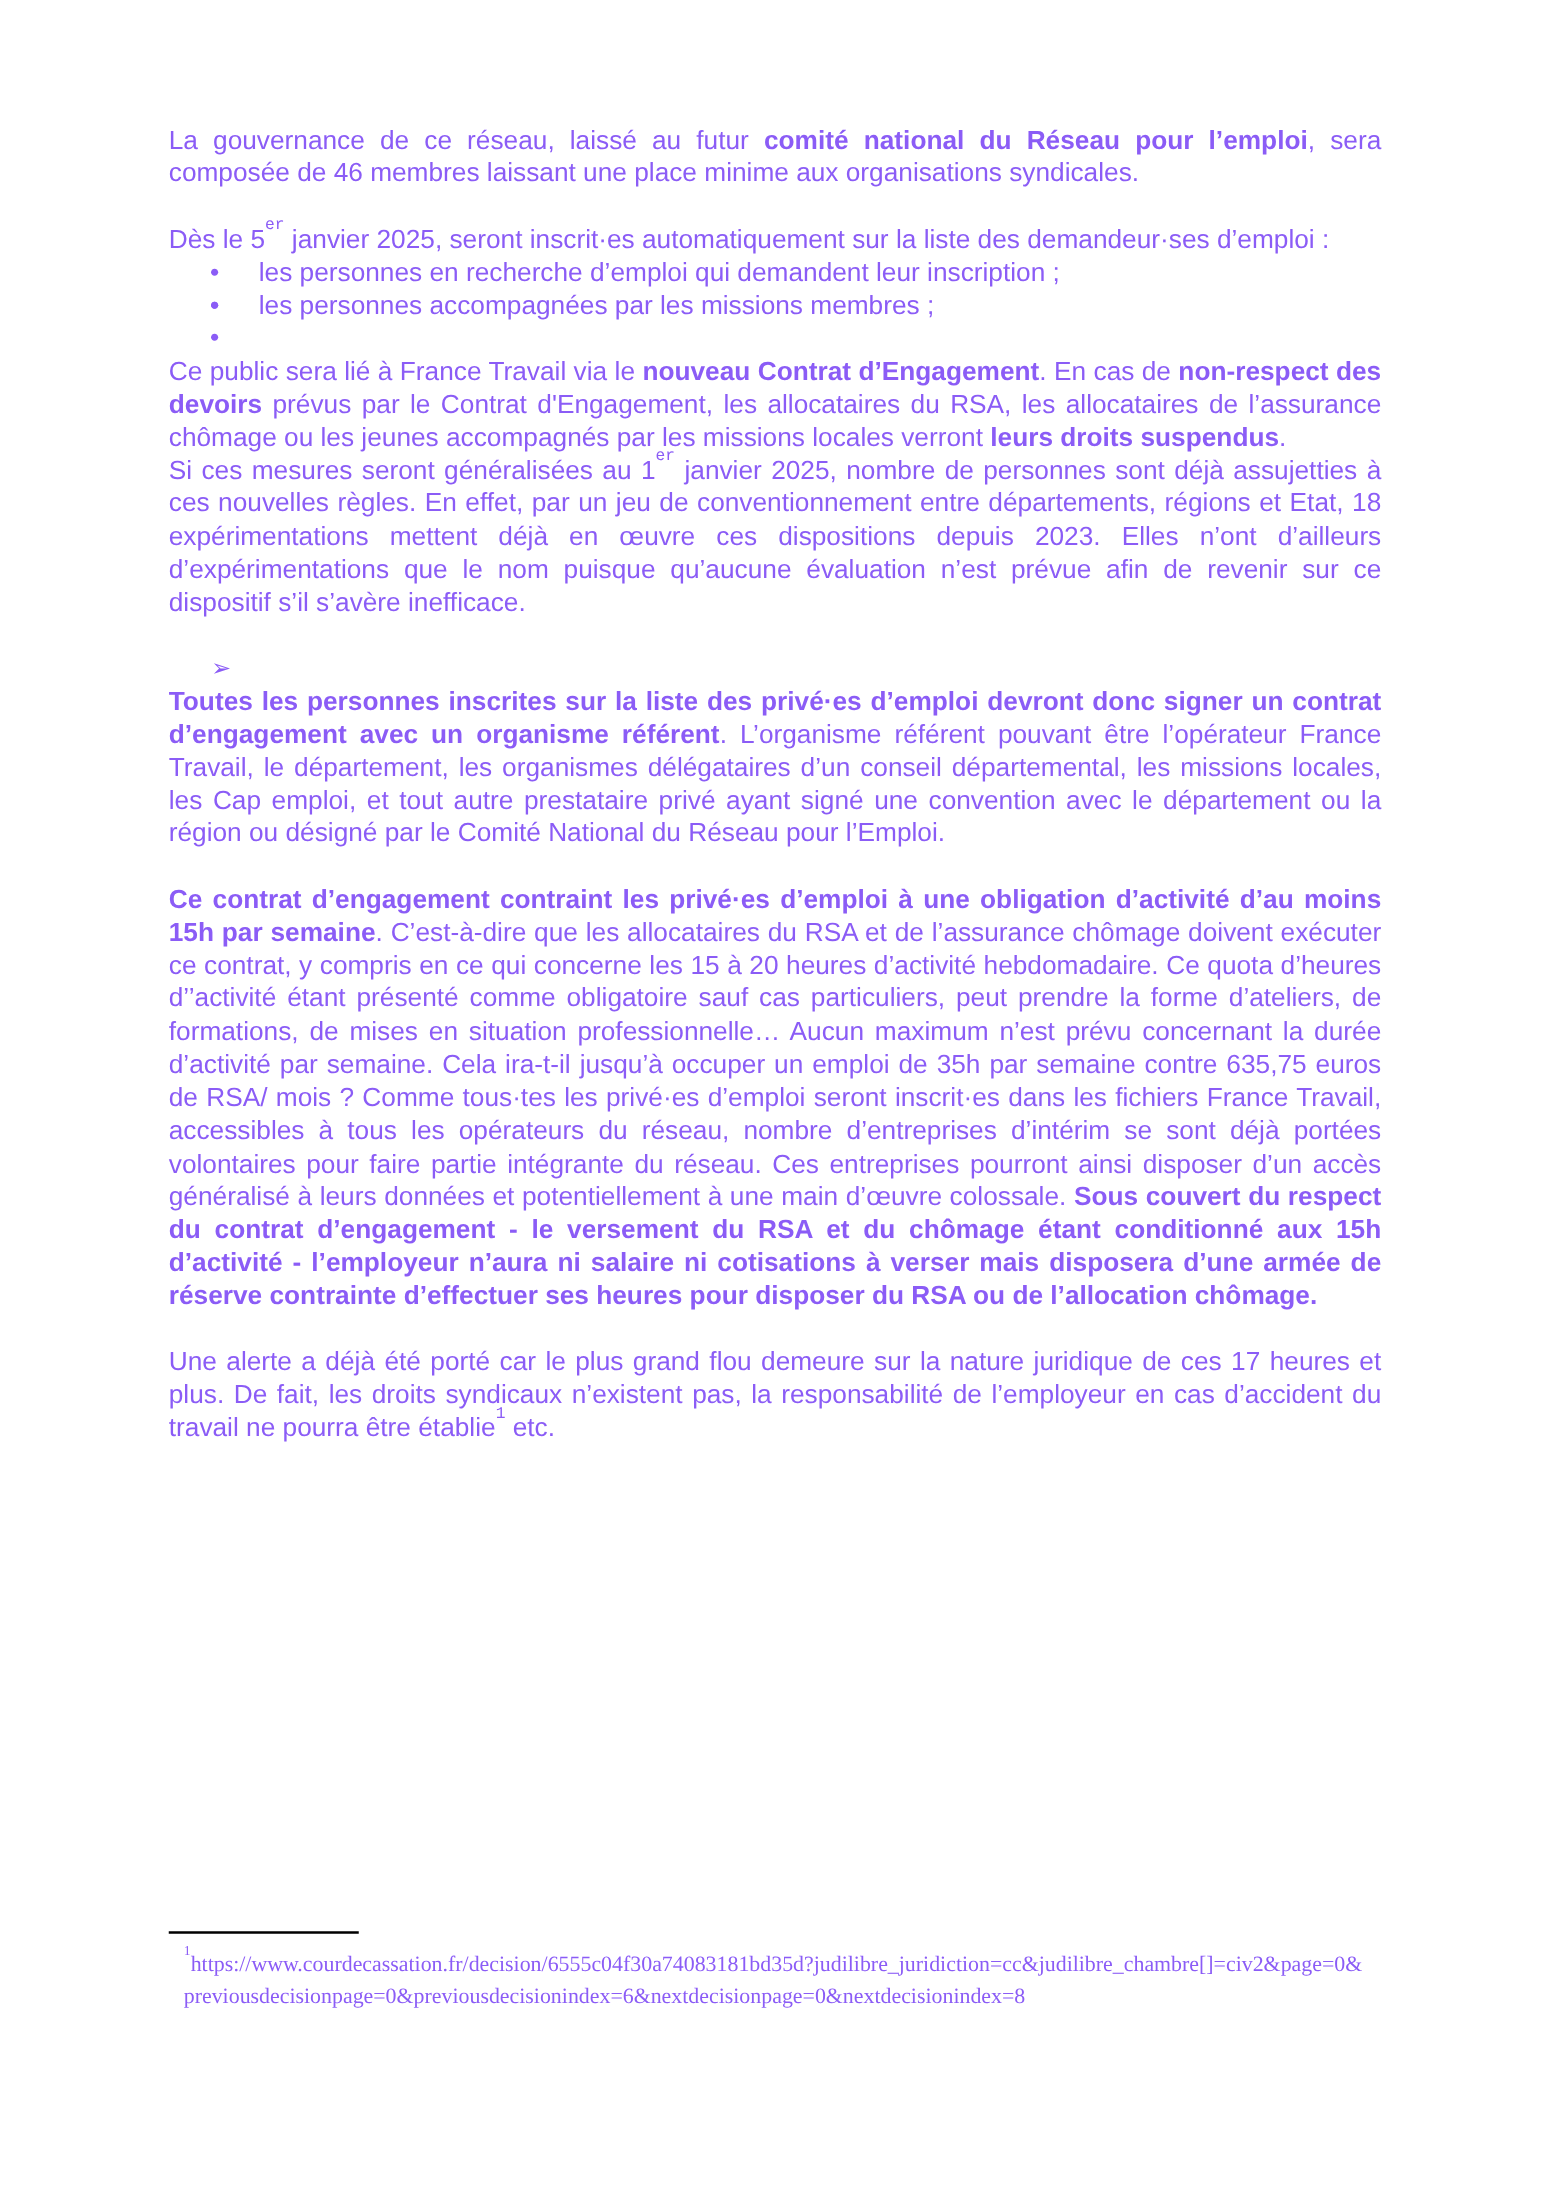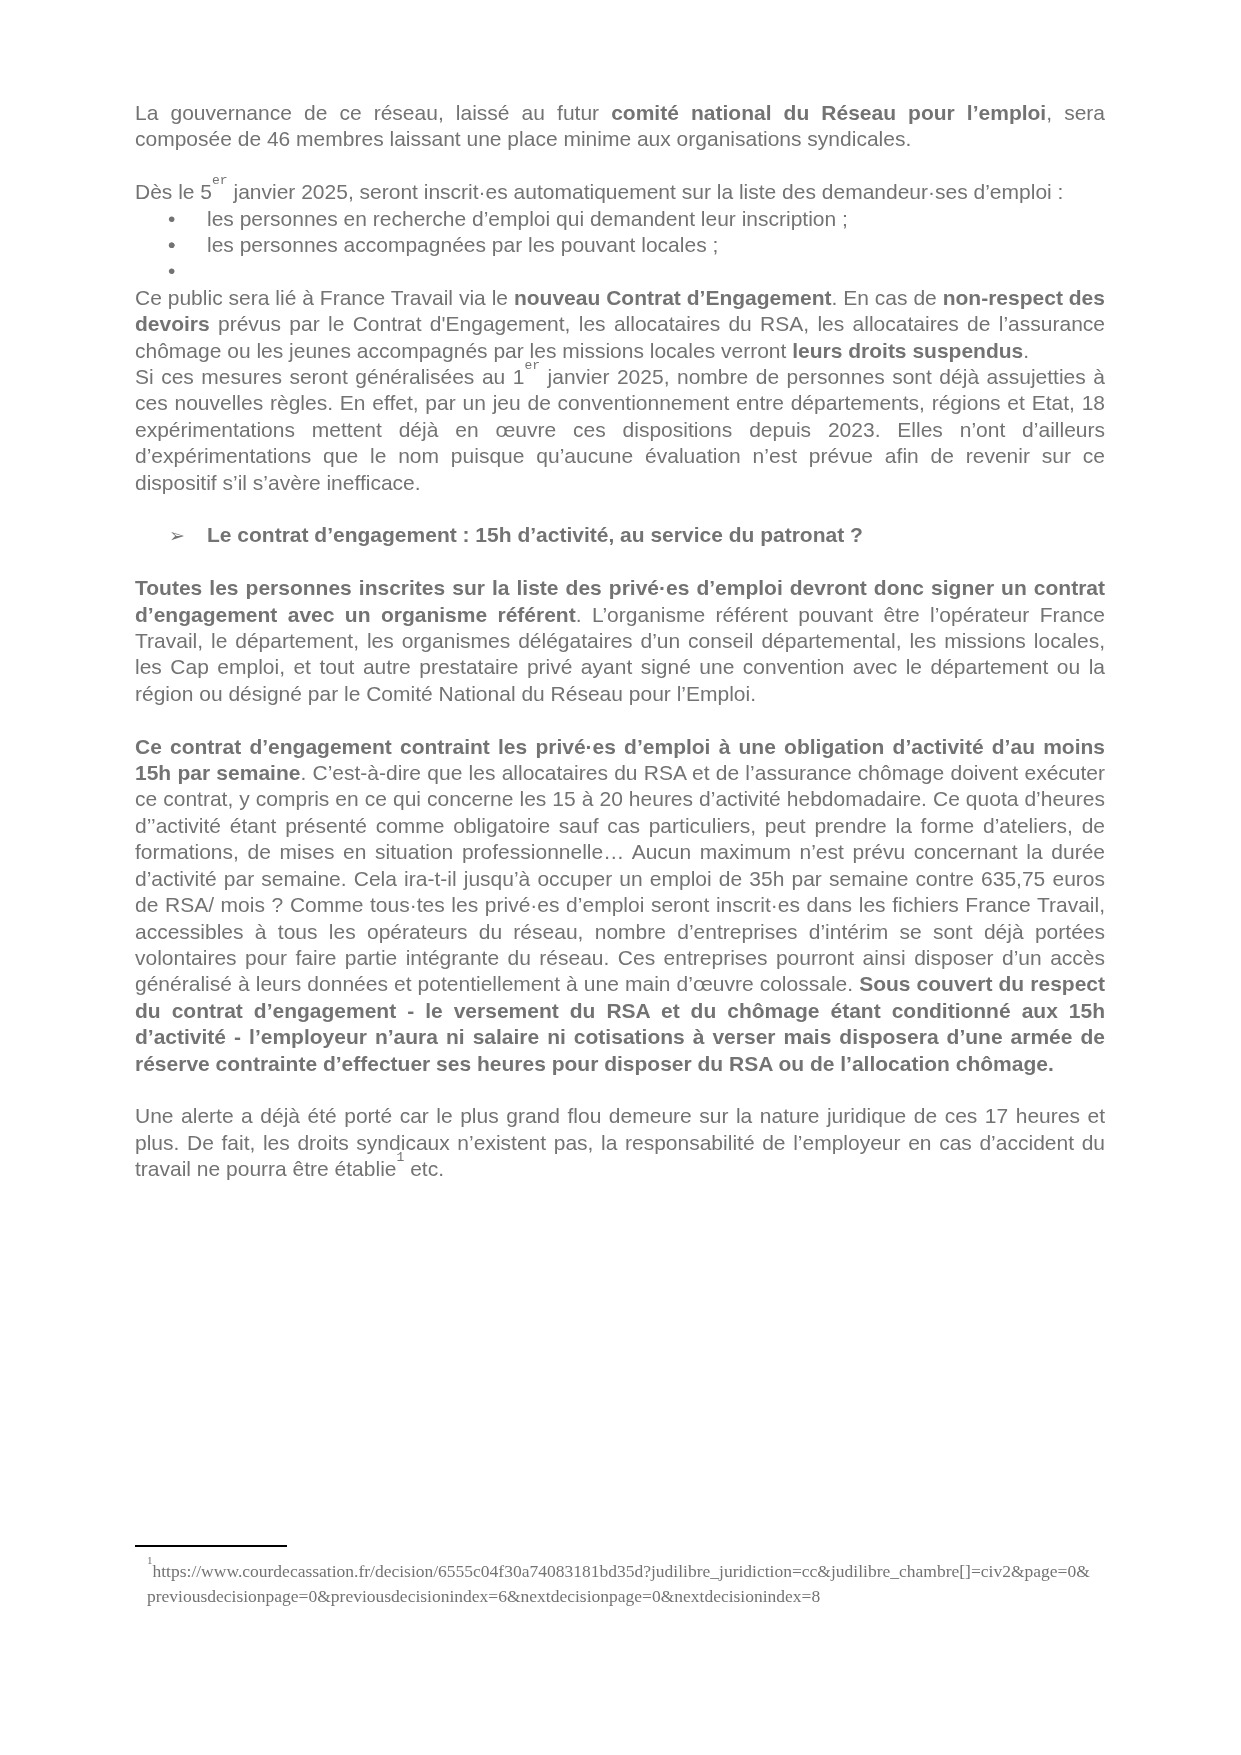--- a/index.html
+++ b/index.html
@@ -5,21 +5,21 @@
   html, body {
     margin: 0;
     padding: 0;
     background: #ffffff;
   }
   .page {
     position: relative;
     width: 1148px;
     height: 1755px;
     background: #ffffff;
-    color: #737373;
+    color: #8b5cf6;
     font-family: "Liberation Sans", sans-serif;
     font-size: 21px;
     line-height: 26.4px;
     overflow: hidden;
   }
   .content {
     position: absolute;
     left: 135px;
     top: 100px;
     width: 970px;
@@ -94,28 +94,28 @@
 <body>
 
 <div class="page">
   <div class="content">
       <p class="para"><span>La gouvernance de ce réseau, laissé au futur </span><span class="b">comité national du Réseau pour l’emploi</span><span>, sera composée de 46 membres laissant une place minime aux organisations syndicales.</span></p>
       <div class="spacer"></div>
       <p class="para"><span>Dès le 5</span><sup class="s">er</sup><span> janvier 2025, seront inscrit·es automatiquement sur la liste des demandeur·ses d’emploi :</span></p>
       <ul class="bullets">
         <li class="bullet"><span class="bullet-marker">•</span><span>les personnes en recherche d’emploi qui demandent leur inscription ;</span></li>
         <li class="bullet"><span class="bullet-marker">•</span></li>
-        <li class="bullet"><span class="bullet-marker">•</span><span>les personnes accompagnées par les pouvant locales ;</span></li>
+        <li class="bullet"><span class="bullet-marker">•</span><span>les personnes accompagnées par les missions membres ;</span></li>
         <li class="bullet"><span class="bullet-marker">•</span></li>
       </ul>
       <div class="spacer"></div>
       <p class="para"><span>Ce public sera lié à France Travail via le </span><span class="b">nouveau Contrat d’Engagement</span><span>. En cas de </span><span class="b">non-respect des devoirs</span><span> prévus par le Contrat d'Engagement, les allocataires du RSA, les allocataires de l’assurance chômage ou les jeunes accompagnés par les missions locales verront </span><span class="b">leurs droits suspendus</span><span>.</span></p>
       <p class="para"><span>Si ces mesures seront généralisées au 1</span><sup class="s">er</sup><span> janvier 2025, nombre de personnes sont déjà assujetties à ces nouvelles règles. En effet, par un jeu de conventionnement entre départements, régions et Etat, 18 expérimentations mettent déjà en œuvre ces dispositions depuis 2023. Elles n’ont d’ailleurs d’expérimentations que le nom puisque qu’aucune évaluation n’est prévue afin de revenir sur ce dispositif s’il s’avère inefficace.</span></p>
       <div class="spacer"></div>
-      <div class="arrow-heading"><span class="arrow">➢</span><span class="b">Le contrat d’engagement : 15h d’activité, au service du patronat ?</span></div>
+      <div class="arrow-heading"><span class="arrow">➢</span></div>
       <div class="spacer"></div>
       <p class="para"><span class="b">Toutes les personnes inscrites sur la liste des privé·es d’emploi devront donc signer un contrat d’engagement avec un organisme référent</span><span>. L’organisme référent pouvant être l’opérateur France Travail, le département, les organismes délégataires d’un conseil départemental, les missions locales, les Cap emploi, et tout autre prestataire privé ayant signé une convention avec le département ou la région ou désigné par le Comité National du Réseau pour l’Emploi.</span></p>
       <div class="spacer"></div>
       <p class="para"><span class="b">Ce contrat d’engagement contraint les privé·es d’emploi à une obligation d’activité d’au moins 15h par semaine</span><span>. C’est-à-dire que les allocataires du RSA et de l’assurance chômage doivent exécuter ce contrat, y compris en ce qui concerne les 15 à 20 heures d’activité hebdomadaire. Ce quota d’heures d’’activité étant présenté comme obligatoire sauf cas particuliers, peut prendre la forme d’ateliers, de formations, de mises en situation professionnelle… Aucun maximum n’est prévu concernant la durée d’activité par semaine. Cela ira-t-il jusqu’à occuper un emploi de 35h par semaine contre 635,75 euros de RSA/ mois ? Comme tous·tes les privé·es d’emploi seront inscrit·es dans les fichiers France Travail, accessibles à tous les opérateurs du réseau, nombre d’entreprises d’intérim se sont déjà portées volontaires pour faire partie intégrante du réseau. Ces entreprises pourront ainsi disposer d’un accès généralisé à leurs données et potentiellement à une main d’œuvre colossale. </span><span class="b">Sous couvert du respect du contrat d’engagement - le versement du RSA et du chômage étant conditionné aux 15h d’activité - l’employeur n’aura ni salaire ni cotisations à verser mais disposera d’une armée de réserve contrainte d’effectuer ses heures pour disposer du RSA ou de l’allocation chômage.</span></p>
       <div class="spacer"></div>
       <p class="para"><span>Une alerte a déjà été porté car le plus grand flou demeure sur la nature juridique de ces 17 heures et plus. De fait, les droits syndicaux n’existent pas, la responsabilité de l’employeur en cas d’accident du travail ne pourra être établie</span><sup class="s">1</sup><span> etc.</span></p>
     </div>
 
   <div class="footnote-area">
     <div class="fn-sep"></div>

